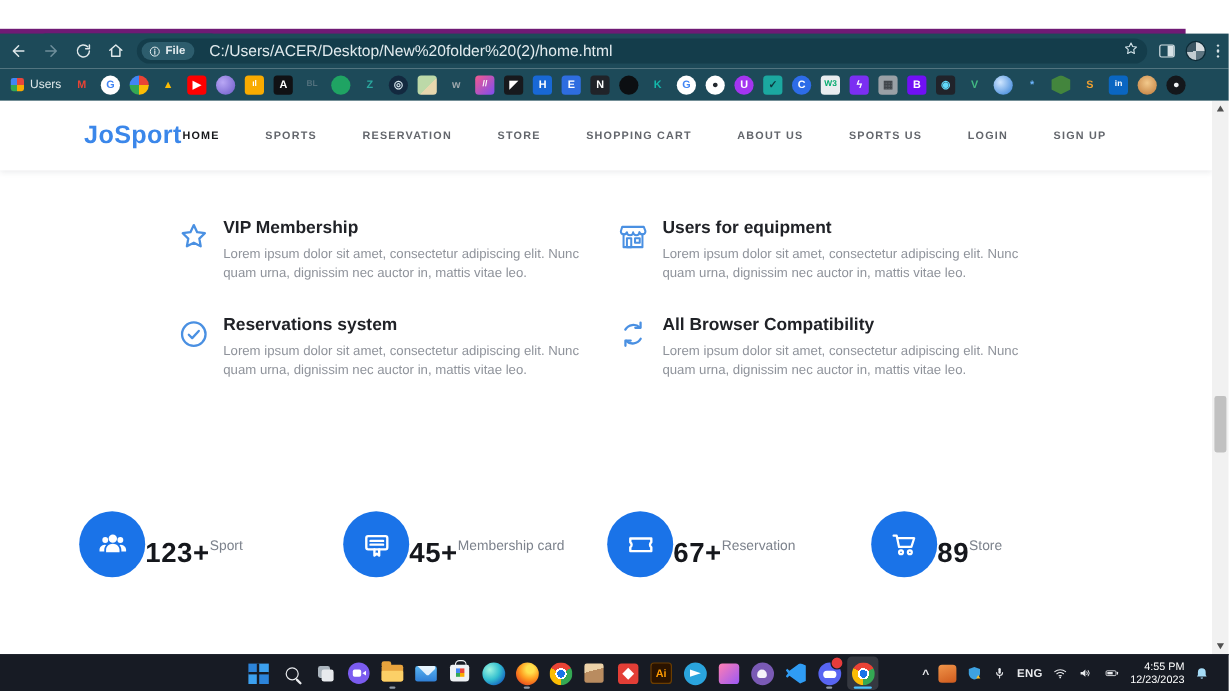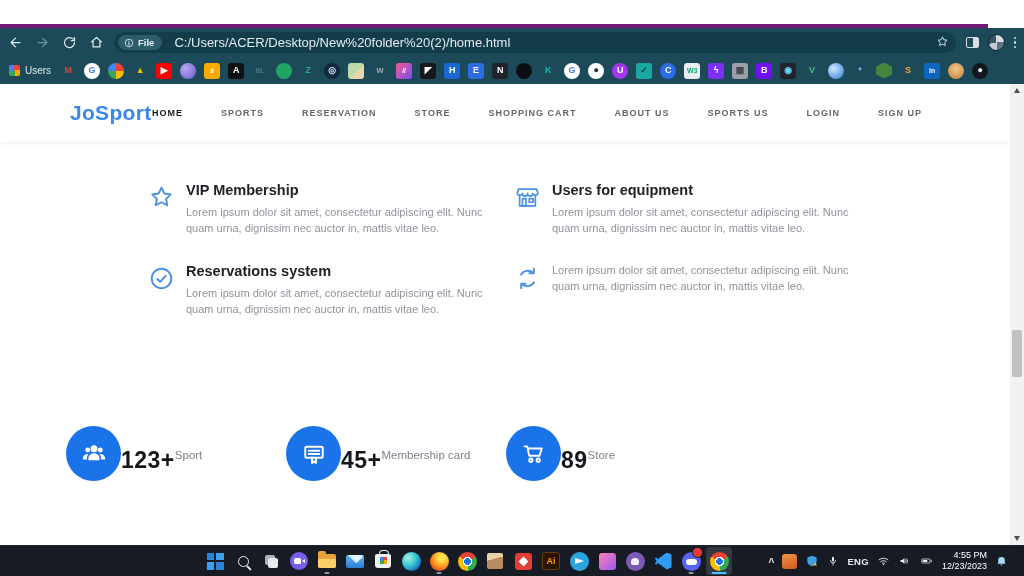--- a/index.html
+++ b/index.html
@@ -312,20 +312,21 @@
           </div>
         </article>
         <article class="feature">
           <span class="f-icon"><svg viewBox="0 0 24 24" fill="none" stroke="#4a90e2" stroke-width="1.7" stroke-linecap="round" stroke-linejoin="round">
               <path d="M6.3 8.6a6.9 6.9 0 0110.8-1.5"></path>
               <path d="M17.6 3.4v3.9h-3.9"></path>
               <path d="M17.7 15.4a6.9 6.9 0 01-10.8 1.5"></path>
               <path d="M6.4 20.6v-3.9h3.9"></path>
             </svg></span>
           <div class="f-body">
+            <h3 class="f-title">All Browser Compatibility</h3>
             <p class="f-text">Lorem ipsum dolor sit amet, consectetur adipiscing elit. Nunc quam urna, dignissim nec auctor in, mattis vitae leo.</p>
           </div>
         </article>
       </section>
 
     <section class="stats">
         <div class="stat">
           <div class="stat-bubble">
             <svg viewBox="0 0 24 24" fill="#fff">
               <circle cx="6.6" cy="8.6" r="2.1"></circle>
@@ -345,20 +346,29 @@
               <rect x="4.5" y="5.8" width="15" height="9.5" rx="1.3"></rect>
               <path d="M7.5 9.2h9M7.5 11.9h9"></path>
               <path d="M10.3 15.3v4.4l1.7-1.4 1.7 1.4v-4.4"></path>
             </svg>
           </div>
           <div class="stat-value">45+</div>
           <div class="stat-label">Membership card</div>
         </div>
         <div class="stat">
           <div class="stat-bubble">
+            <svg viewBox="0 0 24 24" fill="none" stroke="#fff" stroke-width="1.7" stroke-linejoin="round">
+              <path d="M4.5 7.5H19.5V10.2A2.2 2.2 0 0019.5 13.8V16.5H4.5V13.8A2.2 2.2 0 004.5 10.2Z"></path>
+            </svg>
+          </div>
+          <div class="stat-value">67+</div>
+          <div class="stat-label">Reservation</div>
+        </div>
+        <div class="stat">
+          <div class="stat-bubble">
             <svg viewBox="0 0 24 24" fill="none" stroke="#fff" stroke-width="1.6" stroke-linecap="round" stroke-linejoin="round">
               <path d="M4 5.5h2.2l1.7 8h8.8l2-6.2H7.2"></path>
               <circle cx="9.3" cy="17.3" r="1.4"></circle>
               <circle cx="15.6" cy="17.3" r="1.4"></circle>
             </svg>
           </div>
           <div class="stat-value">89</div>
           <div class="stat-label">Store</div>
         </div>
       </section>

